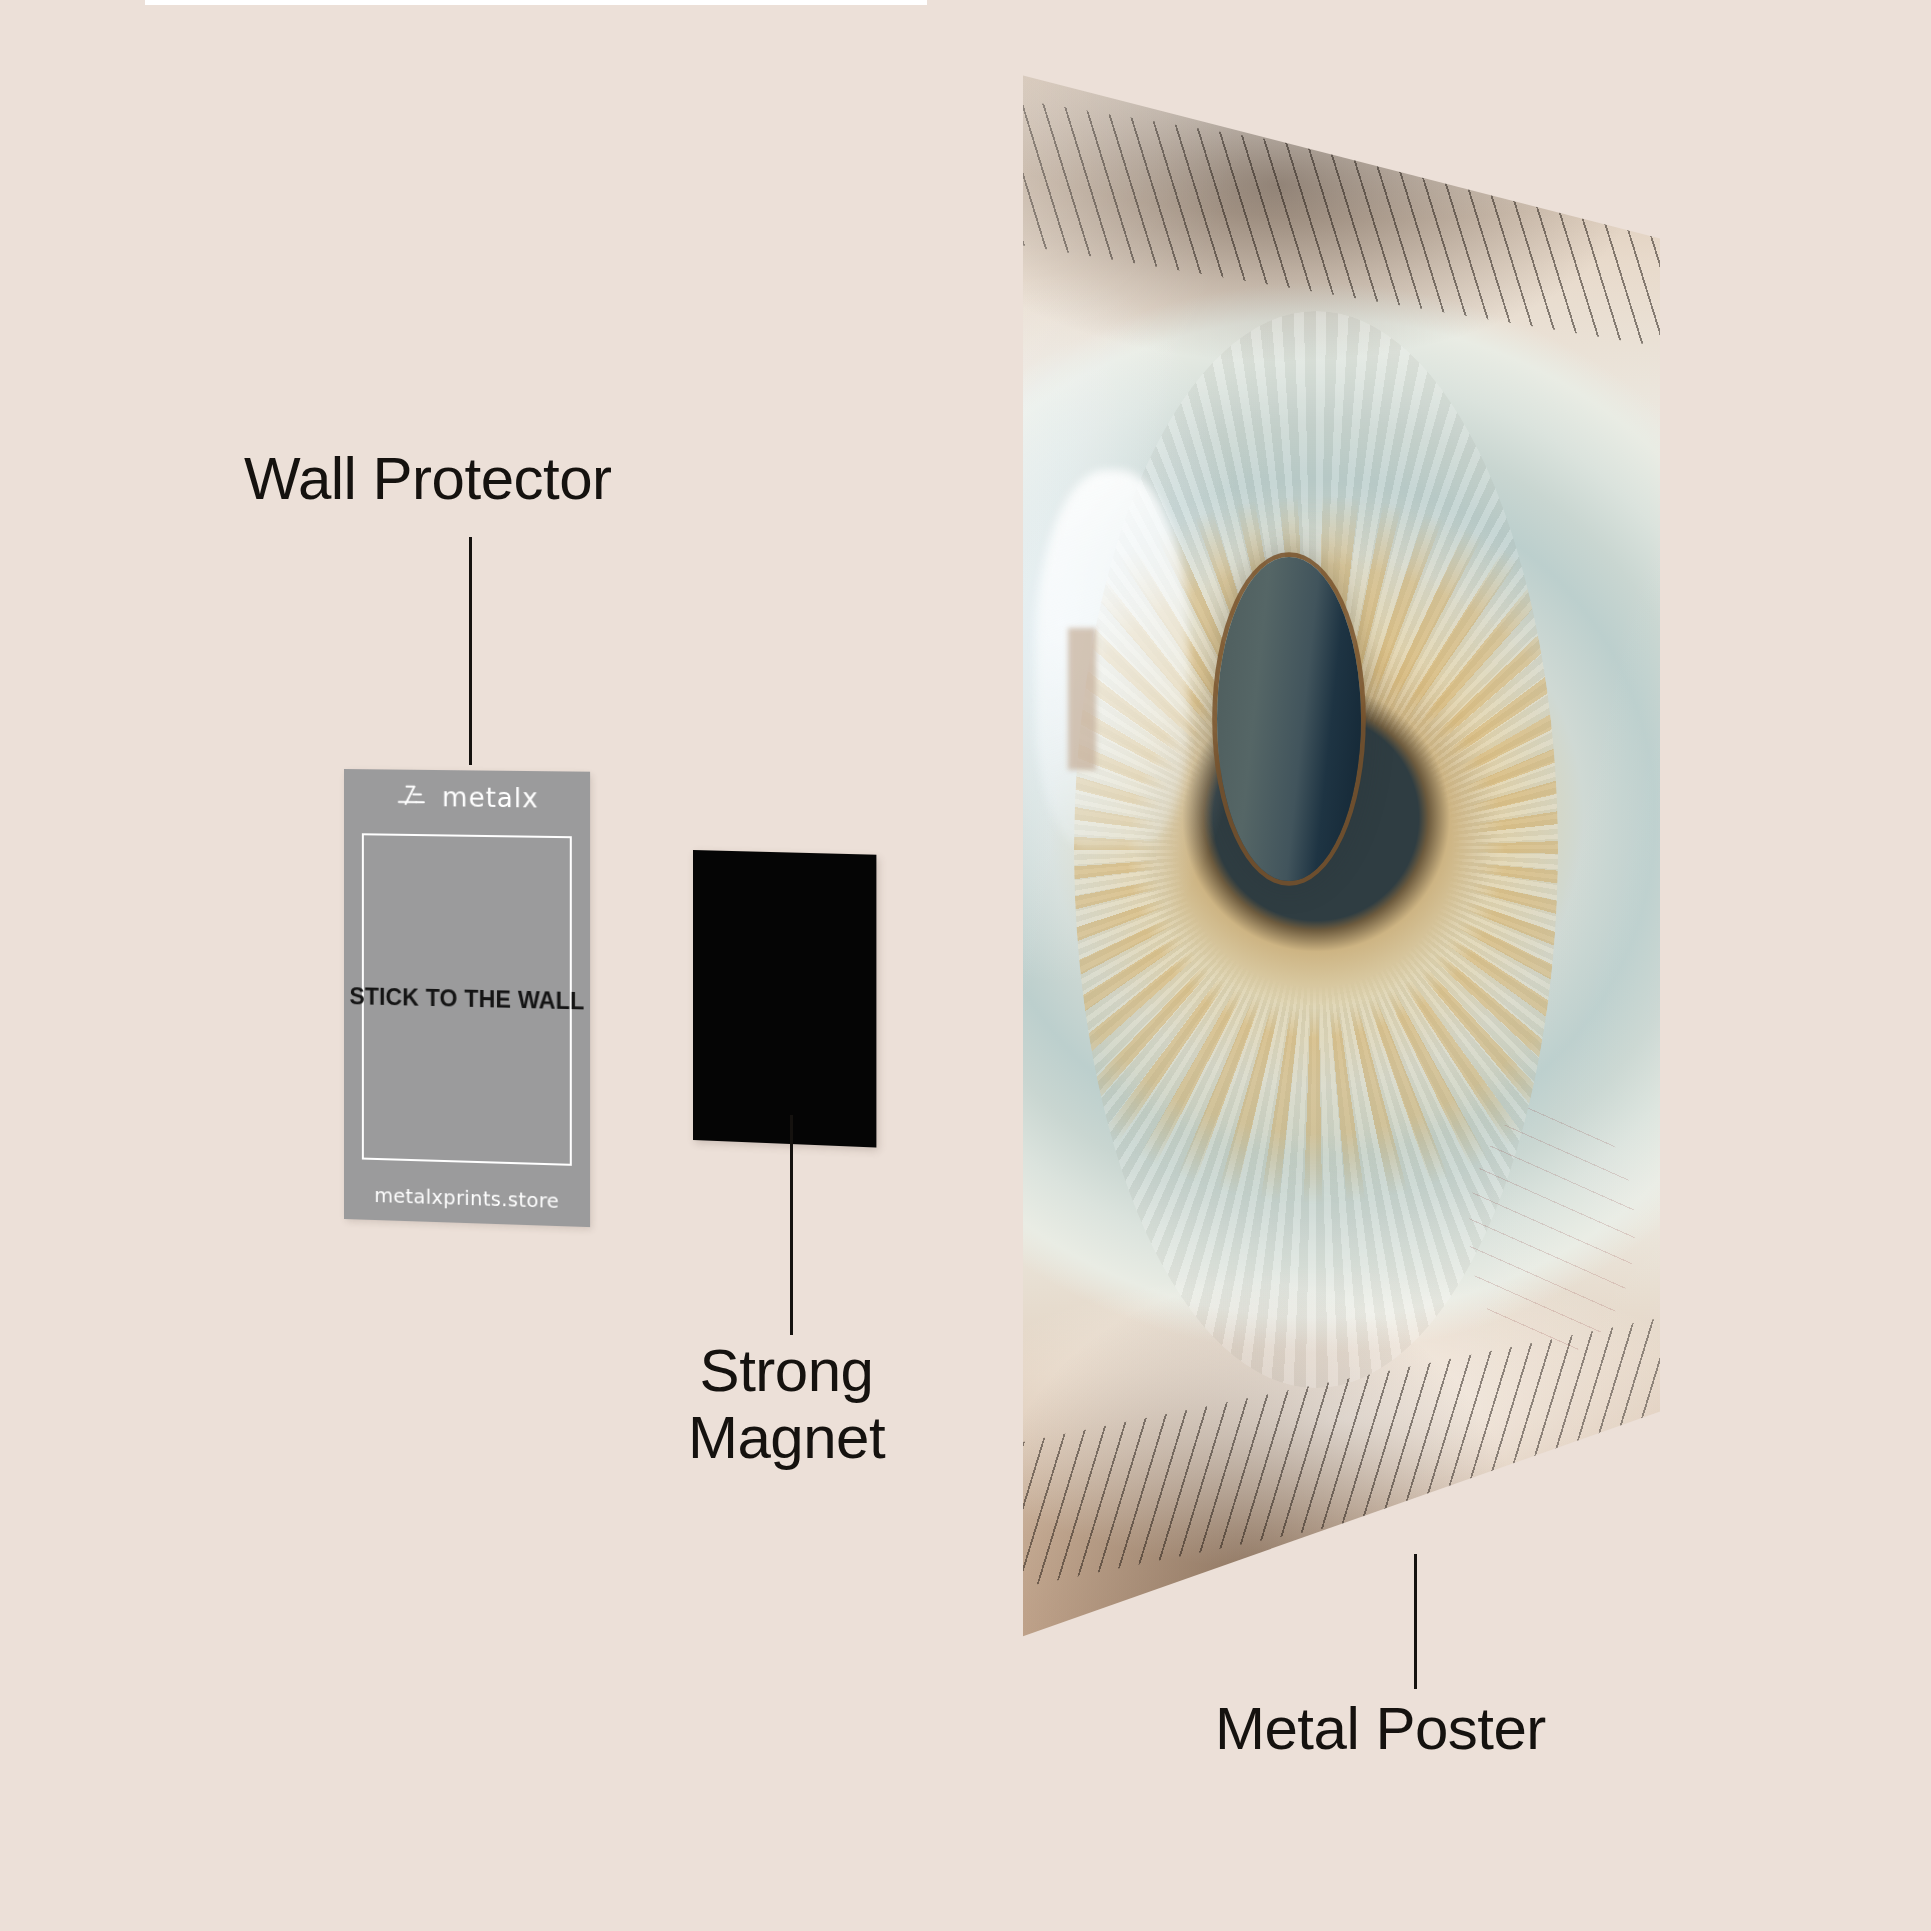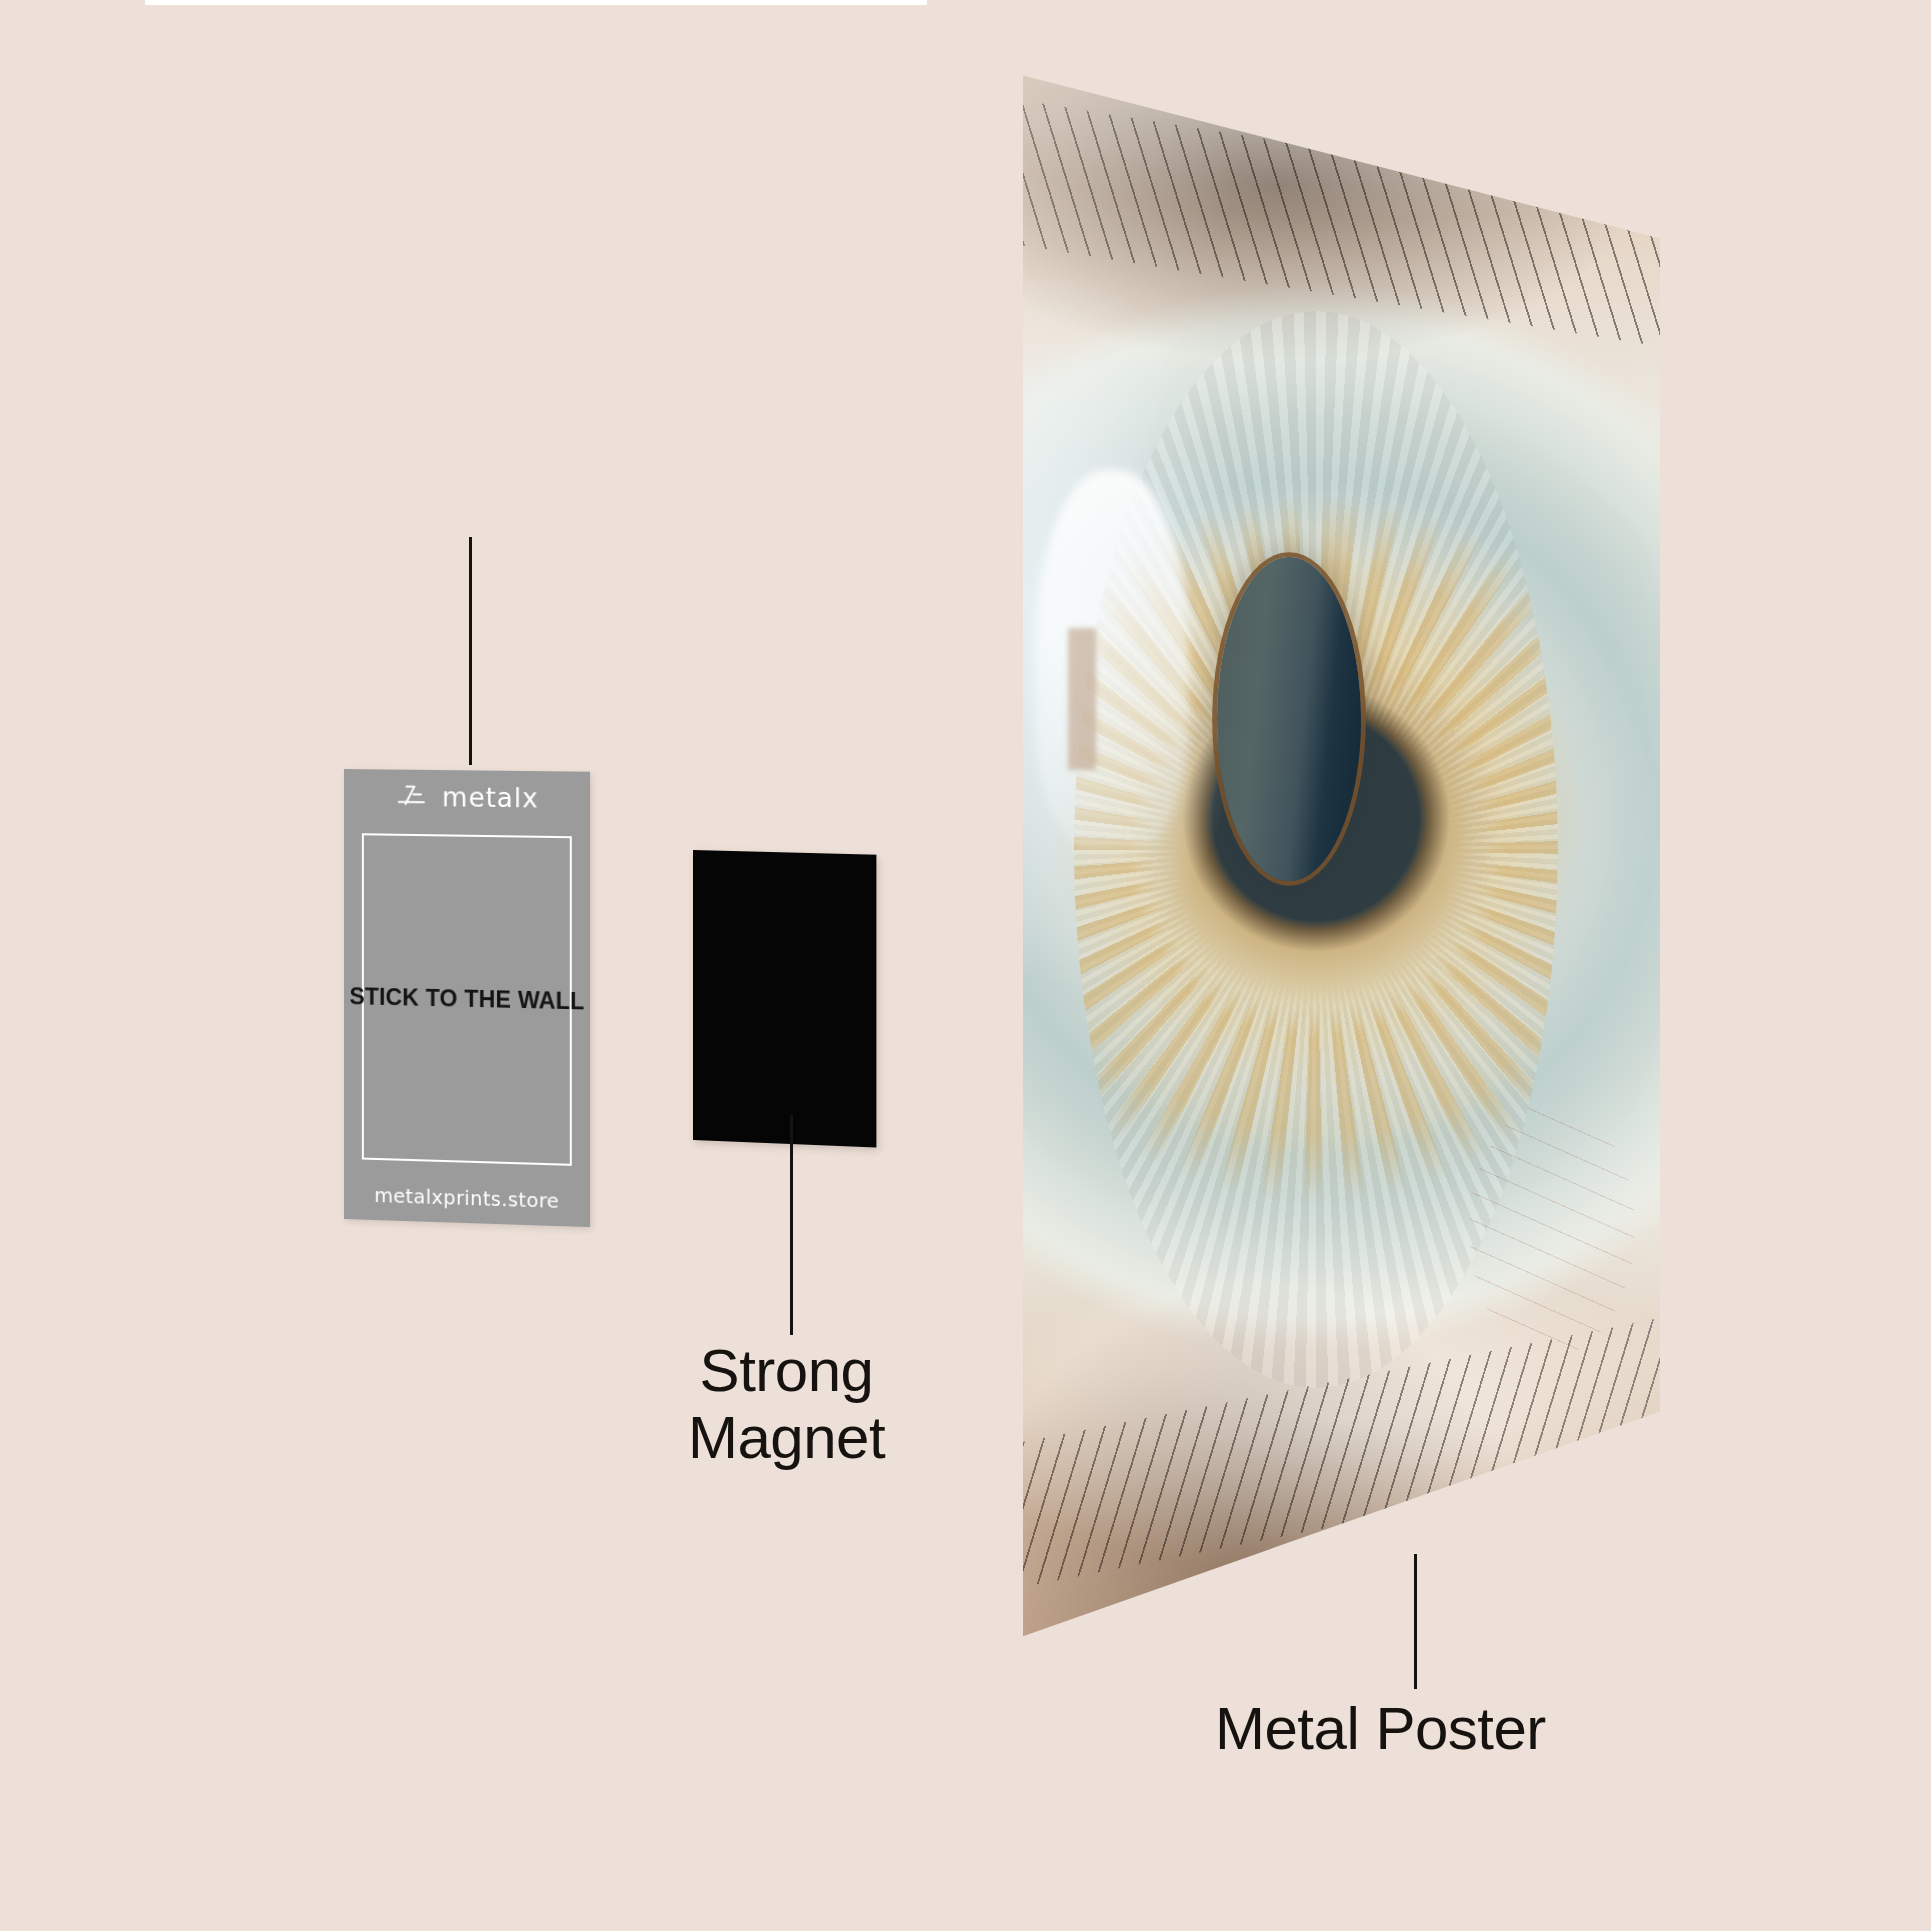--- a/index.html
+++ b/index.html
@@ -262,17 +262,18 @@
     <div class="wp-main-text">STICK TO THE WALL</div>
     <div class="wp-url">metalxprints.store</div>
   </div>
 
   <div id="magnet"></div>
 
   <div class="leader" id="leader-wall-protector"></div>
   <div class="leader" id="leader-strong-magnet"></div>
   <div class="leader" id="leader-metal-poster"></div>
 
+  <div class="label" id="label-wall-protector">Wall Protector</div>
   <div class="label" id="label-metal-poster">Metal Poster</div>
   <div class="label" id="label-strong-magnet">Strong Magnet</div>
 
 </div>
 
 
 </body></html>

